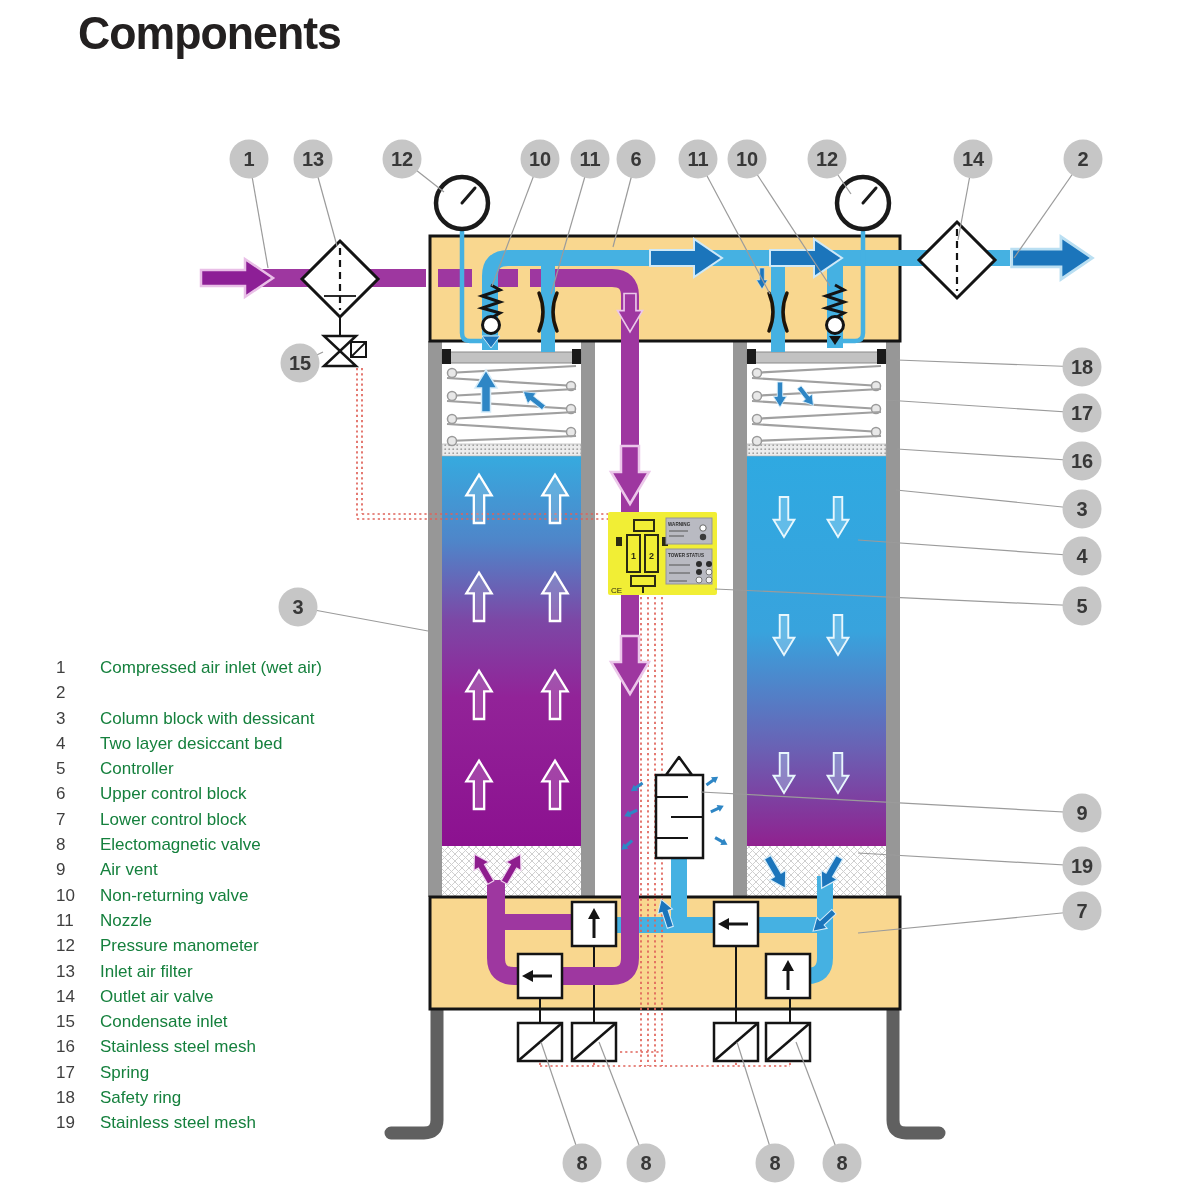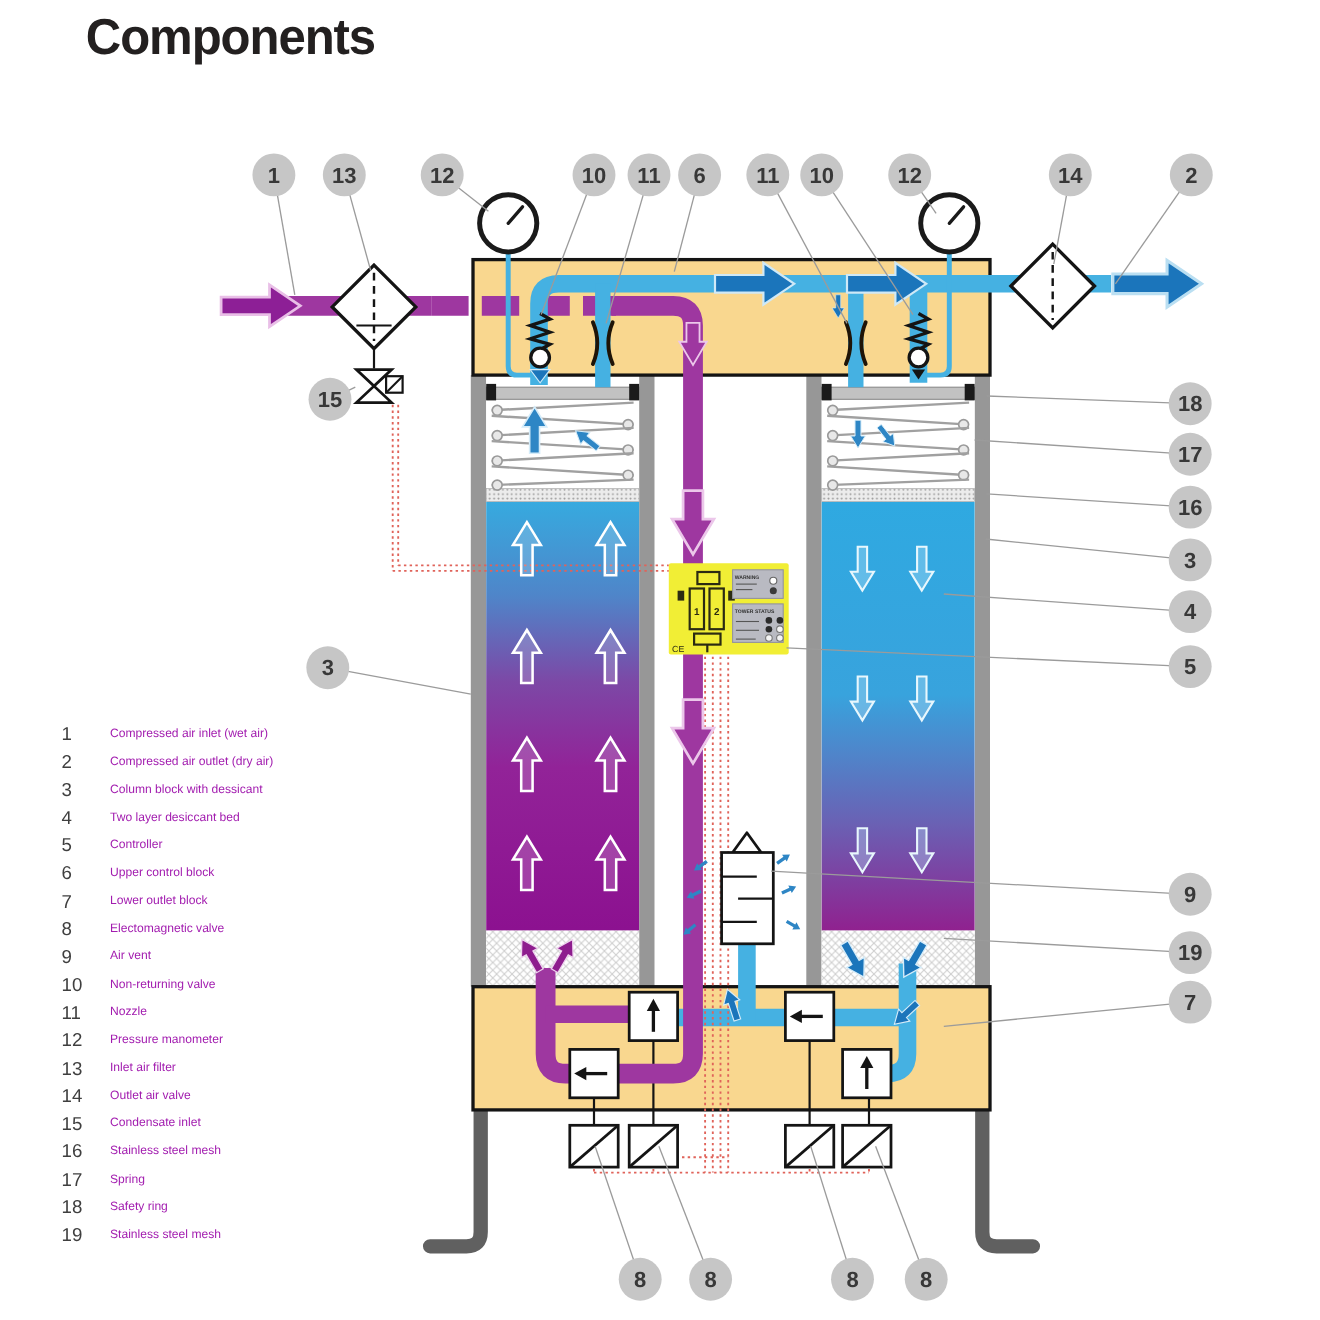--- a/index.html
+++ b/index.html
@@ -4,21 +4,21 @@
 <style>
   html,body{margin:0;padding:0;background:#fff;}
   #stage{position:relative;width:1200px;height:1200px;background:#fff;overflow:hidden;
          font-family:"Liberation Sans",sans-serif;}
   #schematic{position:absolute;left:0;top:0;}
   h1#title{position:absolute;left:78px;top:6px;margin:0;font-size:46px;font-weight:bold;
          letter-spacing:-1px;color:#232020;transform:scaleX(.97);transform-origin:left;}
   #legend{position:absolute;left:56px;top:655px;width:350px;}
   .lrow{display:flex;line-height:25.3px;}
   .lnum{width:44px;font-size:17px;color:#3f3f3f;}
-  .ltxt{font-size:11px;color:#a21caf;}
+  .ltxt{font-size:17px;color:#15803d;}
   :root{--purple:#9e37a0;--purple-dark:#8d1f96;--blue:#45b1e2;--blue-dark:#1b75bb;
         --tan:#f9d78f;--yellow:#f1ee35;--callout:#c6c6c6;--wire:#e0635a;}
   .tanblock{fill:var(--tan);stroke:#141414;stroke-width:3;}
   .pipe-purple{stroke:var(--purple);fill:none;}
   .pipe-blue{stroke:var(--blue);fill:none;}
   .thin-blue{stroke:var(--blue);stroke-width:4.5;fill:none;}
   .wire{stroke:var(--wire);stroke-width:1.7;fill:none;stroke-dasharray:2.2 3;}
   .blk{stroke:#141414;fill:#fff;}
   .leader{stroke:#9b9b9b;stroke-width:1.2;}
   .co-circle{fill:var(--callout);}
@@ -37,41 +37,40 @@
 
   <h1 id="title">Components</h1>
 
   <div id="legend">
       <div class="lrow">
         <span class="lnum">1</span>
         <span class="ltxt">Compressed air inlet (wet air)</span>
       </div>
       <div class="lrow">
         <span class="lnum">2</span>
-        <span class="ltxt">Compressed air outlet (dry air)</span>
       </div>
       <div class="lrow">
         <span class="lnum">3</span>
         <span class="ltxt">Column block with dessicant</span>
       </div>
       <div class="lrow">
         <span class="lnum">4</span>
         <span class="ltxt">Two layer desiccant bed</span>
       </div>
       <div class="lrow">
         <span class="lnum">5</span>
         <span class="ltxt">Controller</span>
       </div>
       <div class="lrow">
         <span class="lnum">6</span>
         <span class="ltxt">Upper control block</span>
       </div>
       <div class="lrow">
         <span class="lnum">7</span>
-        <span class="ltxt">Lower outlet block</span>
+        <span class="ltxt">Lower control block</span>
       </div>
       <div class="lrow">
         <span class="lnum">8</span>
         <span class="ltxt">Electomagnetic valve</span>
       </div>
       <div class="lrow">
         <span class="lnum">9</span>
         <span class="ltxt">Air vent</span>
       </div>
       <div class="lrow">

